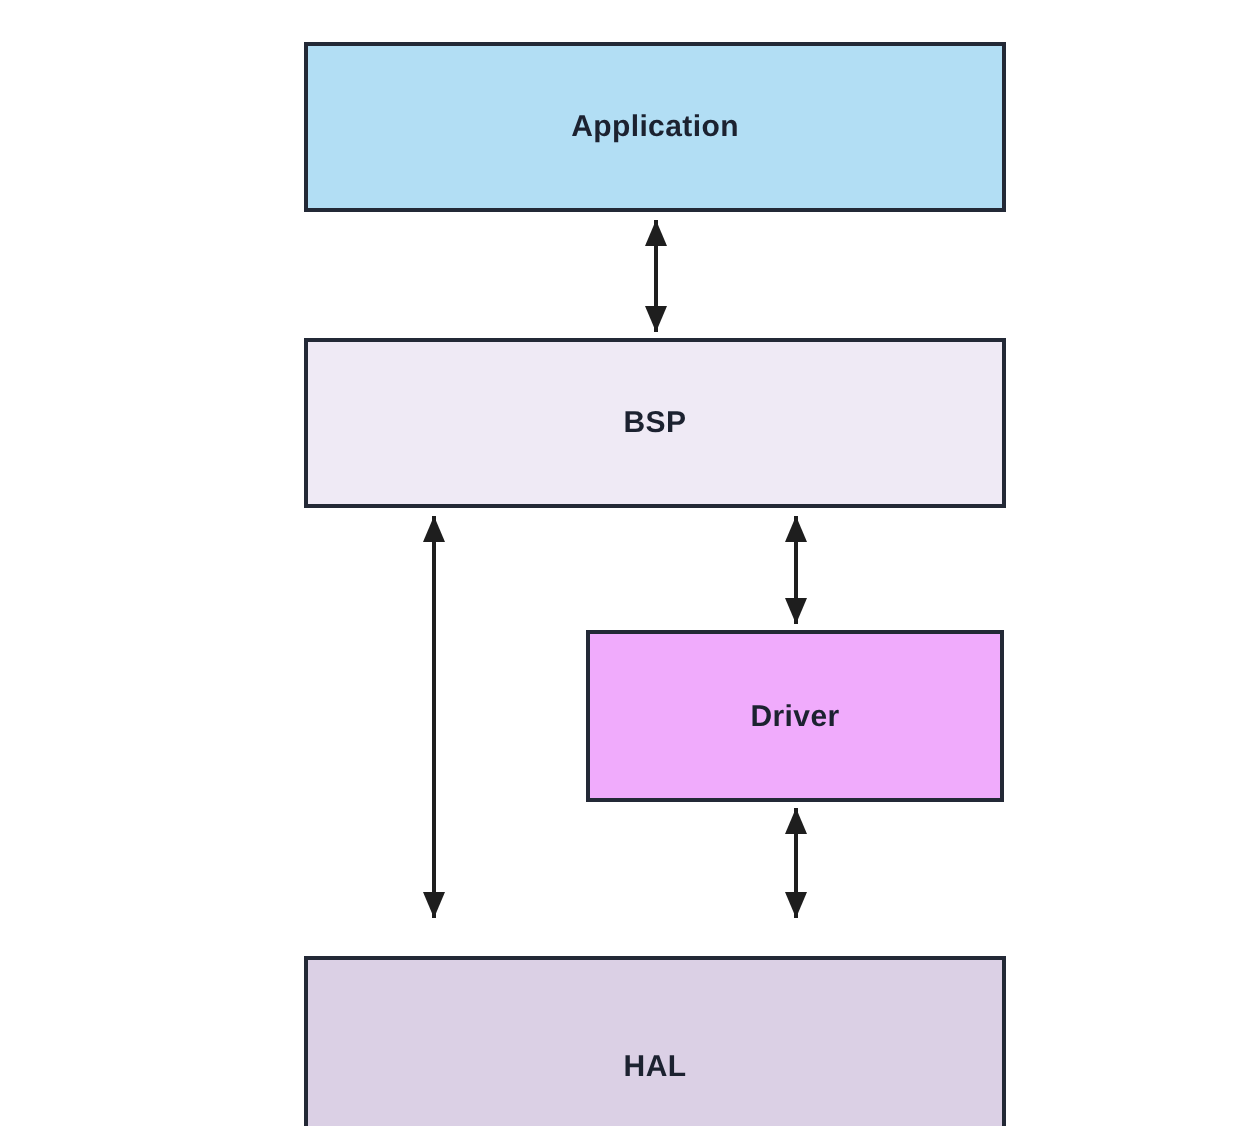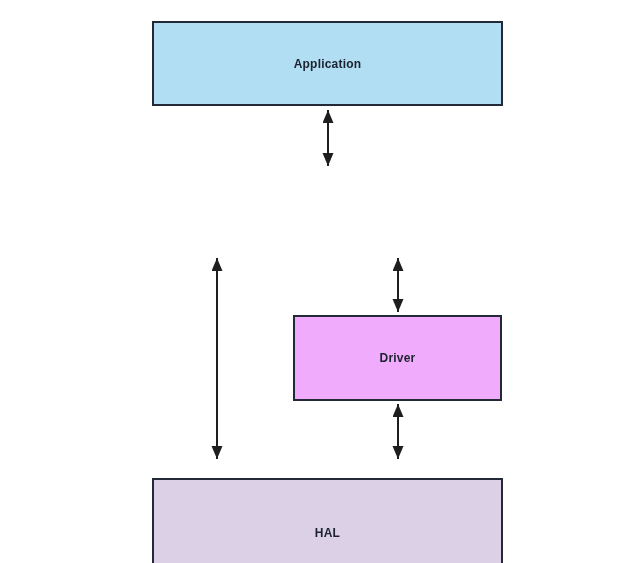--- a/index.html
+++ b/index.html
@@ -18,21 +18,21 @@
   .node {
     position: absolute;
     box-sizing: border-box;
     border: 2px solid #232936;
     display: flex;
     align-items: center;
     justify-content: center;
   }
   .node .label {
     font-weight: bold;
-    font-size: 12px;
+    font-size: 15px;
     letter-spacing: 0.2px;
     color: #1c2230;
   }
   .node-application { left: 152px; top: 21px;  width: 351px; height: 85px; }
   .node-bsp         { left: 152px; top: 169px; width: 351px; height: 85px; }
   .node-driver      { left: 293px; top: 315px; width: 209px; height: 86px; }
   .node-hal         { left: 152px; top: 478px; width: 351px; height: 110px; }
   .arrows-layer {
     position: absolute;
     left: 0;
@@ -44,20 +44,23 @@
 </style>
 </head>
 <body>
 
 <div class="canvas">
 
   <div class="node node-application" style="background: rgb(178, 222, 244);">
     <span class="label">Application</span>
   </div>
 
+  <div class="node node-bsp" style="background: rgb(239, 234, 245);">
+    <span class="label">BSP</span>
+  </div>
 
   <div class="node node-driver" style="background: #f0abfc;">
     <span class="label">Driver</span>
   </div>
 
   <div class="node node-hal" style="background: rgb(219, 208, 229);">
     <span class="label">HAL</span>
   </div>
 
   <svg class="arrows-layer" width="630" height="563" viewBox="0 0 630 563" xmlns="http://www.w3.org/2000/svg">

